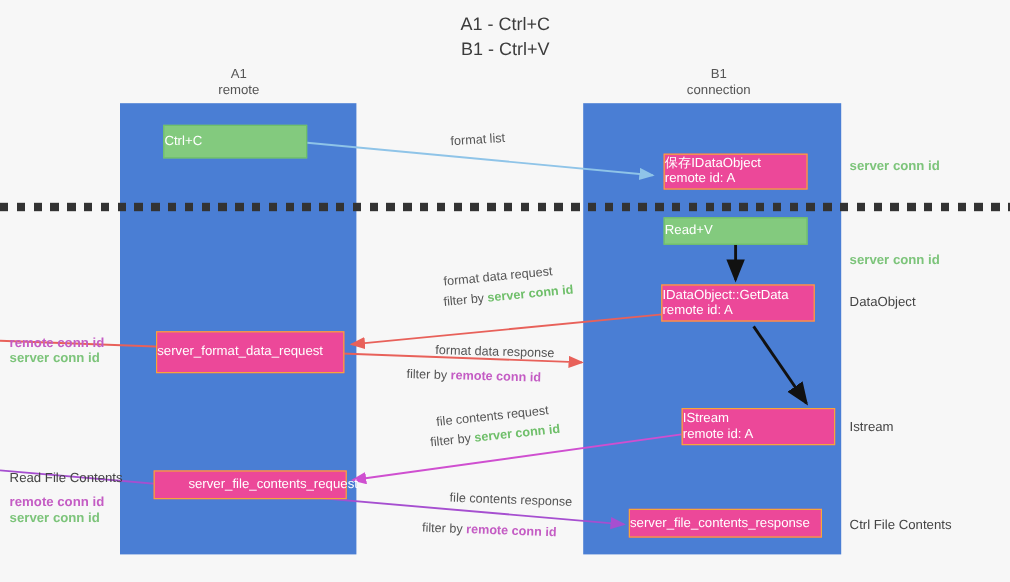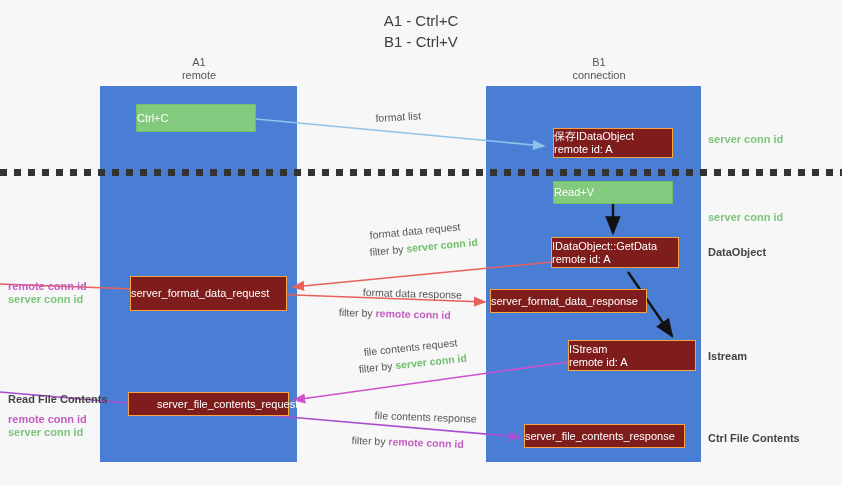--- a/index.html
+++ b/index.html
@@ -24,27 +24,27 @@
   .head-b{left:520px;top:56px;width:158px;}
 
   .title{position:absolute;left:0;top:10px;width:842px;text-align:center;
          font-size:15px;color:#3c3c3c;line-height:21px;}
   .title span{display:block;}
 
   .node{position:absolute;box-sizing:border-box;display:flex;
         align-items:flex-start;justify-content:center;flex-direction:column;
         font-size:11px;color:#ffffff;text-align:center;line-height:13px;}
   .node.green{background:#83ca7e;border:1px solid #6fbf6a;}
-  .node.orange{background:#7f1d1d;border:1px solid #f6a63a;}
+  .node.orange{background:#ec4899;border:1px solid #f6a63a;}
   .node .ln{display:block;}
 
   .sidelabel{position:absolute;font-size:11px;line-height:14px;}
   .sidelabel.green{color:#7cc47a;font-weight:bold;}
   .sidelabel.magenta{color:#c45cc4;font-weight:bold;}
-  .sidelabel.plain{color:#444;font-weight:bold;}
+  .sidelabel.plain{color:#444;font-weight:normal;}
 
   .edgelabel{position:absolute;font-size:10.5px;color:#555;white-space:nowrap;line-height:14px;}
   .edgelabel .em-green{color:#6fbf6a;font-weight:bold;}
   .edgelabel .em-mag{color:#c45cc4;font-weight:bold;}
 
   .dashline{position:absolute;left:0;top:169px;width:842px;height:7px;
             background-image:repeating-linear-gradient(to right,#333 0 7px,transparent 7px 14px);}
 </style>
 </head>
 <body>
@@ -124,23 +124,20 @@
 
   <div class="node orange" style="left:568px;top:340px;width:128px;height:31px;">
     <span class="ln">IStream</span>
     <span class="ln">remote id: A</span>
   </div>
 
   <div class="node orange" style="left:130px;top:276px;width:157px;height:35px;">
     <span class="ln">server_format_data_request</span>
   </div>
 
-  <div class="node orange" style="left:490px;top:289px;width:157px;height:24px;">
-    <span class="ln">server_format_data_response</span>
-  </div>
 
   <div class="node orange" style="left:128px;top:392px;width:161px;height:24px;padding-left:28px;">
     <span class="ln">server_file_contents_request</span>
   </div>
 
   <div class="node orange" style="left:524px;top:424px;width:161px;height:24px;">
     <span class="ln">server_file_contents_response</span>
   </div>
 
   <div class="sidelabel green" style="left:708px;top:132px;">server conn id</div>

